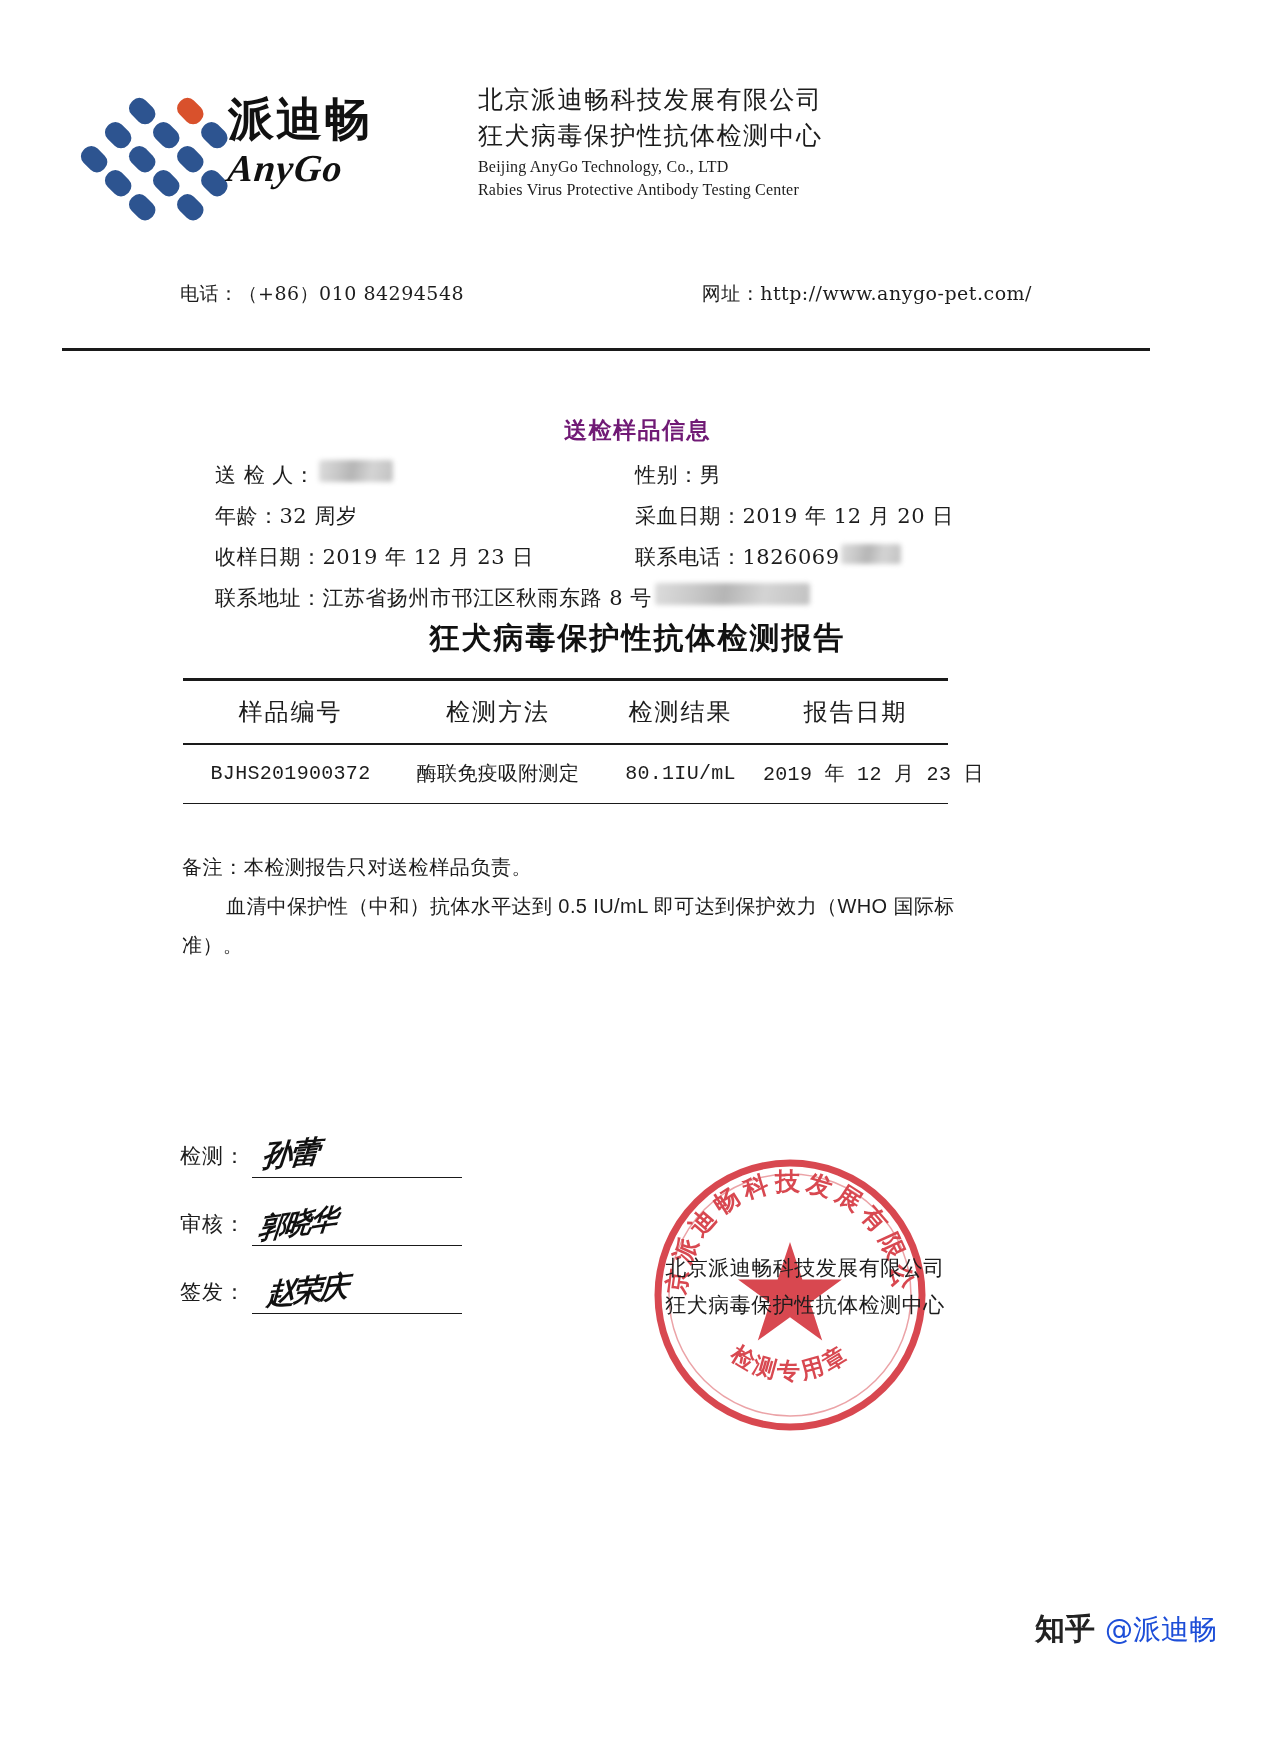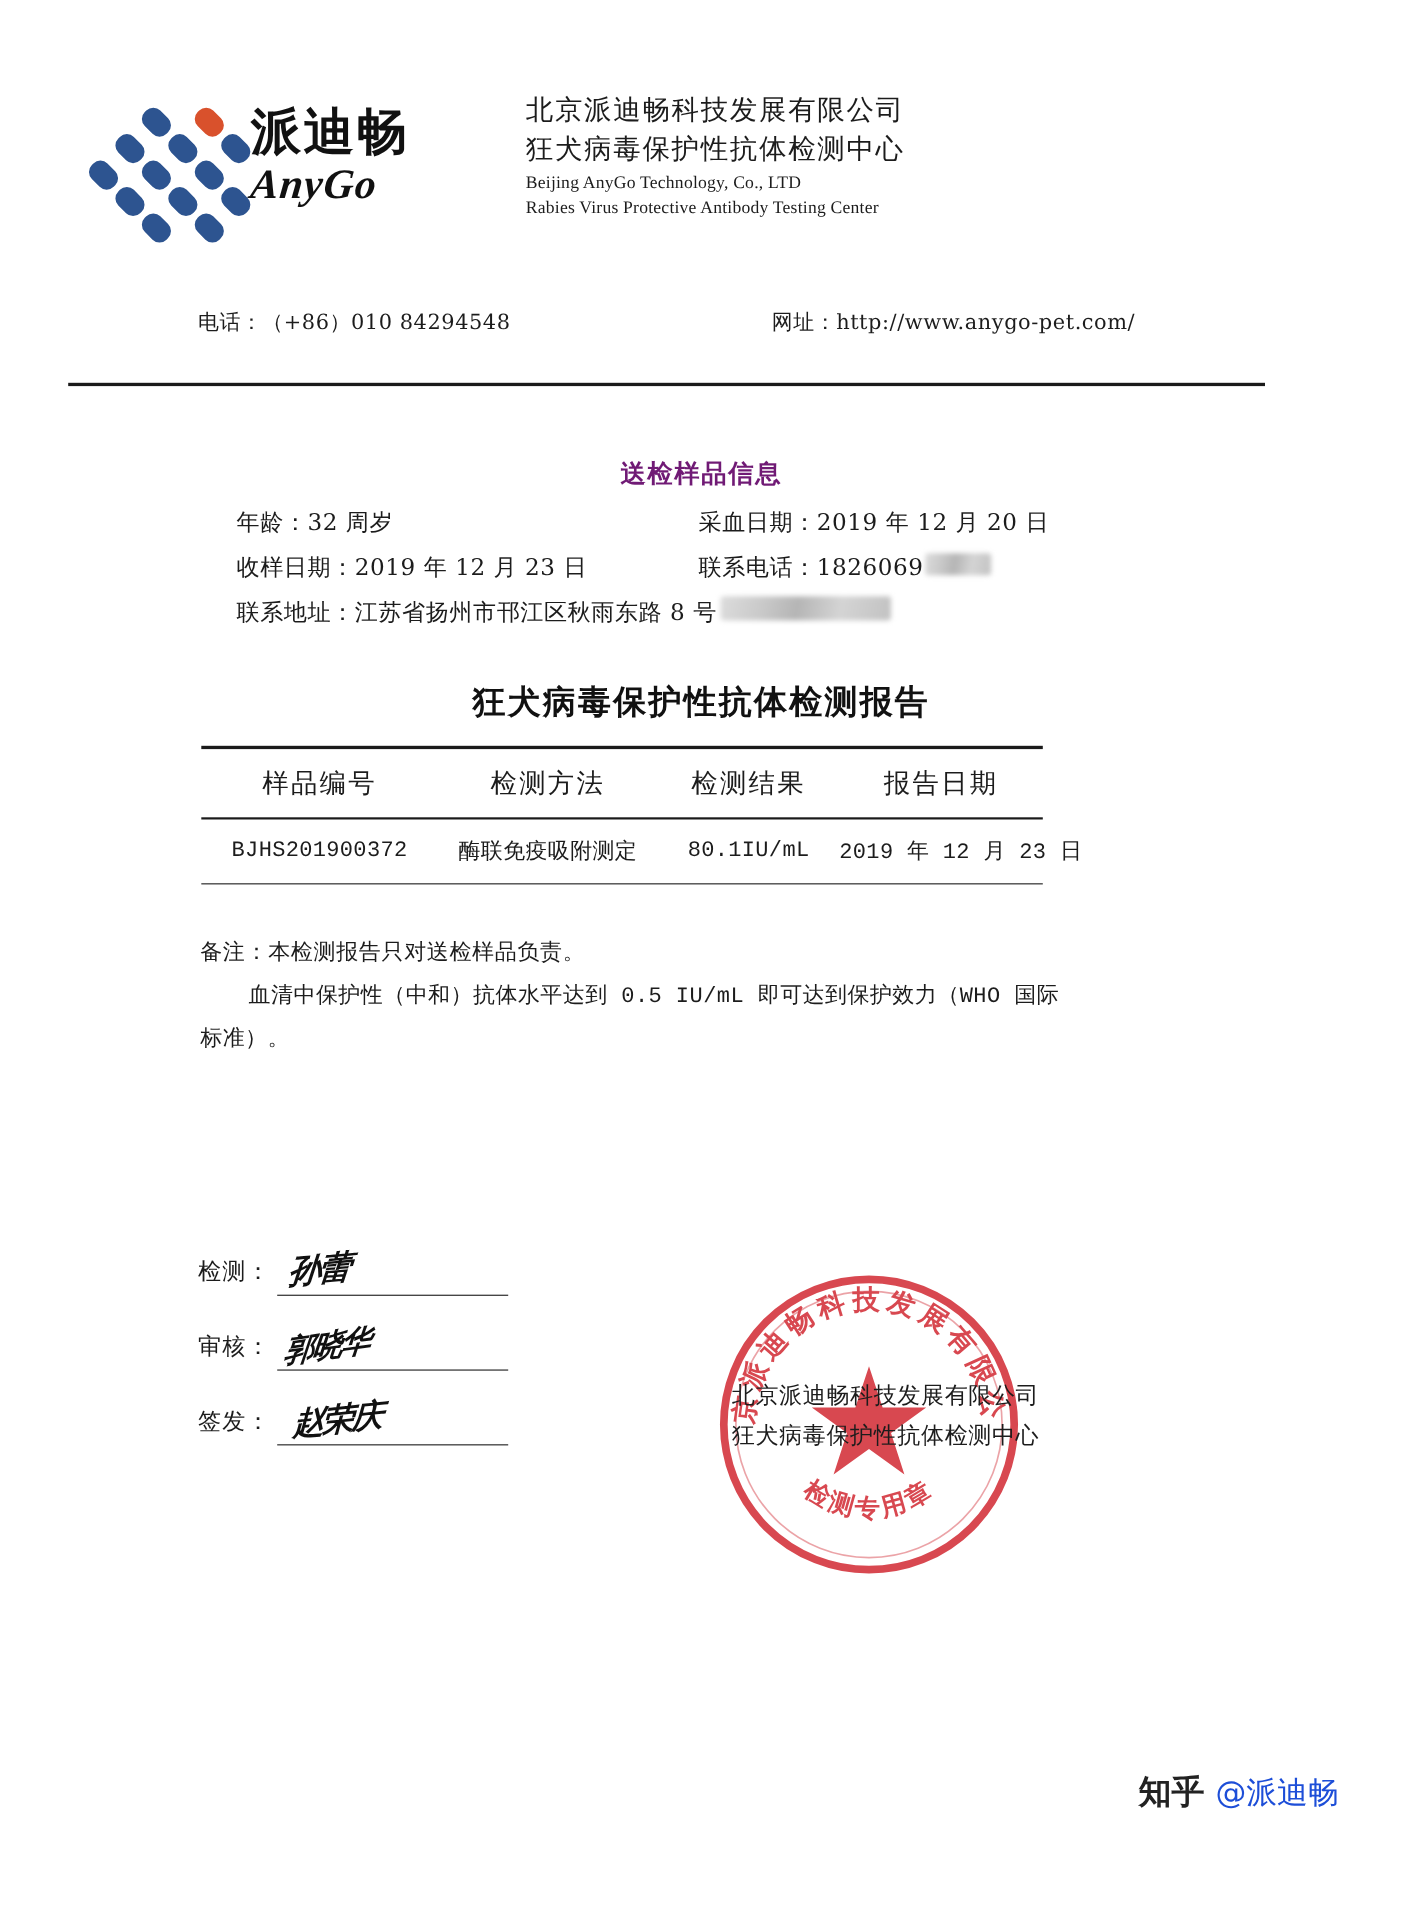--- a/index.html
+++ b/index.html
@@ -188,21 +188,21 @@
   .tc1 { width: 215px; }
   .tc2 { width: 200px; text-align: center; }
   .tc3 { width: 165px; }
   .tc4 { width: 185px; }
 
   
   .notes {
     position: absolute;
     left: 182px; top: 848px;
     width: 790px;
-    font-family: Liberation Mono, monospace;
+    font-family: Liberation Sans, sans-serif;
     font-size: 20px;
     line-height: 1.95;
     color: #1c1c1c;
   }
   .note-line1 { letter-spacing: 0.6px; }
   .note-para { text-indent: 44px; letter-spacing: 0.4px; }
 
   
   .signatures {
     position: absolute;
@@ -321,20 +321,30 @@
       <span class="left"><span>电话：</span><span>（+86）010 84294548</span></span>
       <span class="right"><span>网址：</span><span>http://www.anygo-pet.com/</span></span>
     </div>
   </div>
   <div class="hr-main"></div>
 
   <div class="section-title">送检样品信息</div>
 
   <div class="info-grid">
 
+    <div class="info-line">
+      <span class="info-cell c1">
+        <span class="info-label">送 检 人：</span>
+        <span class="redacted redact-name"></span>
+      </span>
+      <span class="info-cell c2">
+        <span class="info-label">性别：</span>
+        <span class="info-value">男</span>
+      </span>
+    </div>
 
     <div class="info-line">
       <span class="info-cell c1">
         <span class="info-label">年龄：</span>
         <span class="info-value">32 周岁</span>
       </span>
       <span class="info-cell c2">
         <span class="info-label">采血日期：</span>
         <span class="info-value">2019 年 12 月 20 日</span>
       </span>

